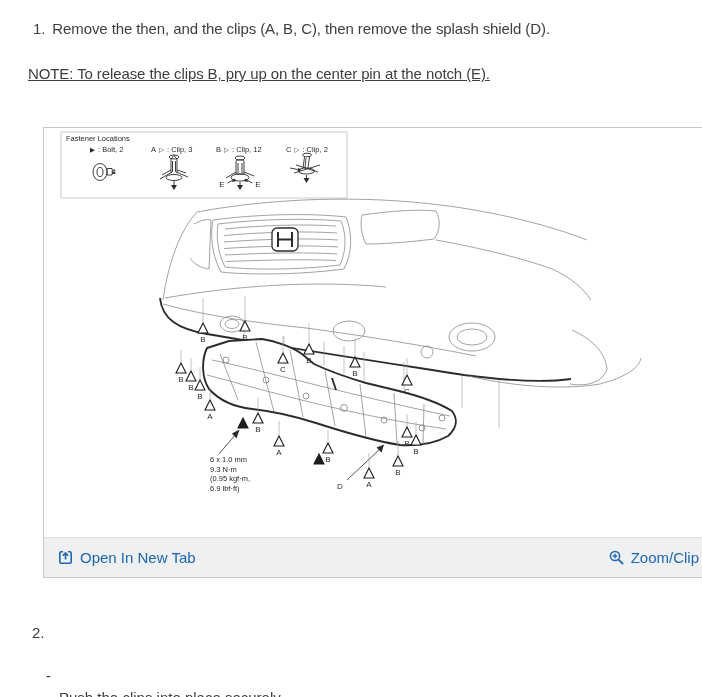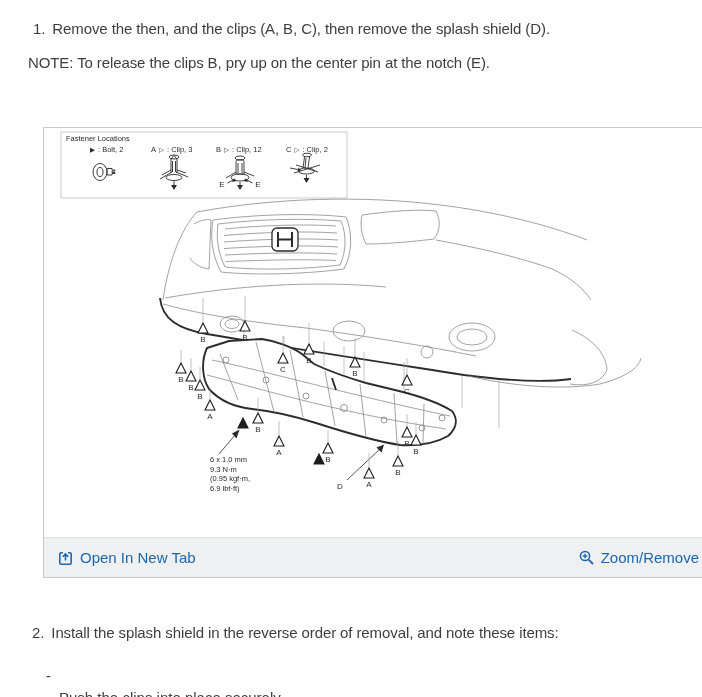--- a/index.html
+++ b/index.html
@@ -11,21 +11,21 @@
   .bullet { font-size:15px; display:flex; }
   .bullet .dash { width:13px; }
   
   .figure-box { position:absolute; left:43px; top:127px; width:669px; height:451px;
     border:1px solid #c9c9c9; background:#fff; }
   .figure-box svg { display:block; }
   
   .fig-toolbar { position:absolute; left:0; bottom:0; width:100%; height:40px;
     background:#eef0f2; border-top:1px solid #e0e3e6;
     display:flex; align-items:center; justify-content:space-between; padding:0 12px 0 14px; }
-  .tool-link { display:flex; align-items:flex-end; gap:6px; color:#1e67ae; font-size:15px;
+  .tool-link { display:flex; align-items:flex-start; gap:6px; color:#1e67ae; font-size:15px;
     text-decoration:none; cursor:pointer; }
   .tool-link svg { flex:0 0 auto; }
   
   .thin  { fill:none; stroke:#8a8a8a; stroke-width:0.8; }
   .thin2 { fill:none; stroke:#9a9a9a; stroke-width:0.6; }
   .thick { fill:none; stroke:#2c2c2c; stroke-width:1.9; }
   .shield { fill:#ffffff; stroke:#2c2c2c; stroke-width:1.9; }
   .rib   { fill:none; stroke:#7d7d7d; stroke-width:0.7; }
   .hole  { fill:none; stroke:#7d7d7d; stroke-width:0.8; }
   .leader{ stroke:#9a9a9a; stroke-width:0.6; }
@@ -43,21 +43,21 @@
   .iconfill { fill:#2a2a2a; }
 </style>
 </head>
 <body>
 
 <div class="abs step" style="left:33px; top:20px; width:640px;">
   <span class="num">1.</span>
   <span>Remove the then, and the clips (A, B, C), then remove the splash shield (D).</span>
 </div>
 
-<div class="abs step" style="left:28px; top:54px; width:650px;">
+<div class="abs step" style="left:28px; top:65px; width:650px;text-decoration:underline;">
   <span>NOTE: To release the clips B, pry up on the center pin at the notch (E).</span>
 </div>
 
 <div class="figure-box">
   <svg id="fig-svg" width="599" height="409" viewBox="0 0 599 409">
 
     <g>
       <rect class="legendbox" x="17" y="4" width="286" height="66"></rect>
       <text class="legend-title" x="22" y="13">Fastener Locations</text>
 
@@ -283,28 +283,27 @@
         <path d="M7.5,10.5 V4.2 M4.8,6.8 L7.5,4 L10.2,6.8" fill="none" stroke="#1e67ae" stroke-width="1.6"></path>
       </svg>
       <span>Open In New Tab</span>
     </a>
     <a class="tool-link">
       <svg width="17" height="17" viewBox="0 0 17 17">
         <circle cx="7" cy="7" r="4.6" fill="none" stroke="#1e67ae" stroke-width="1.5"></circle>
         <line x1="10.6" y1="10.6" x2="15" y2="15" stroke="#1e67ae" stroke-width="1.8"></line>
         <path d="M7,4.8 V9.2 M4.8,7 H9.2" stroke="#1e67ae" stroke-width="1.3"></path>
       </svg>
-      <span>Zoom/Remove</span>
+      <span>Zoom/Clip</span>
     </a>
   </div>
 </div>
 
 <div class="abs step" style="left:32px; top:624px; width:650px;">
   <span class="num">2.</span>
-  <span>Install the splash shield in the reverse order of removal, and note these items:</span>
 </div>
 
 <div class="abs bullet" style="left:46px; top:667px; width:640px;">
   <span class="dash">-</span>
 </div>
 <div class="abs bullet" style="left:46px; top:689px; width:640px;">
   <span class="dash"></span>
   <span>Push the clips into place securely</span>
 </div>
 

